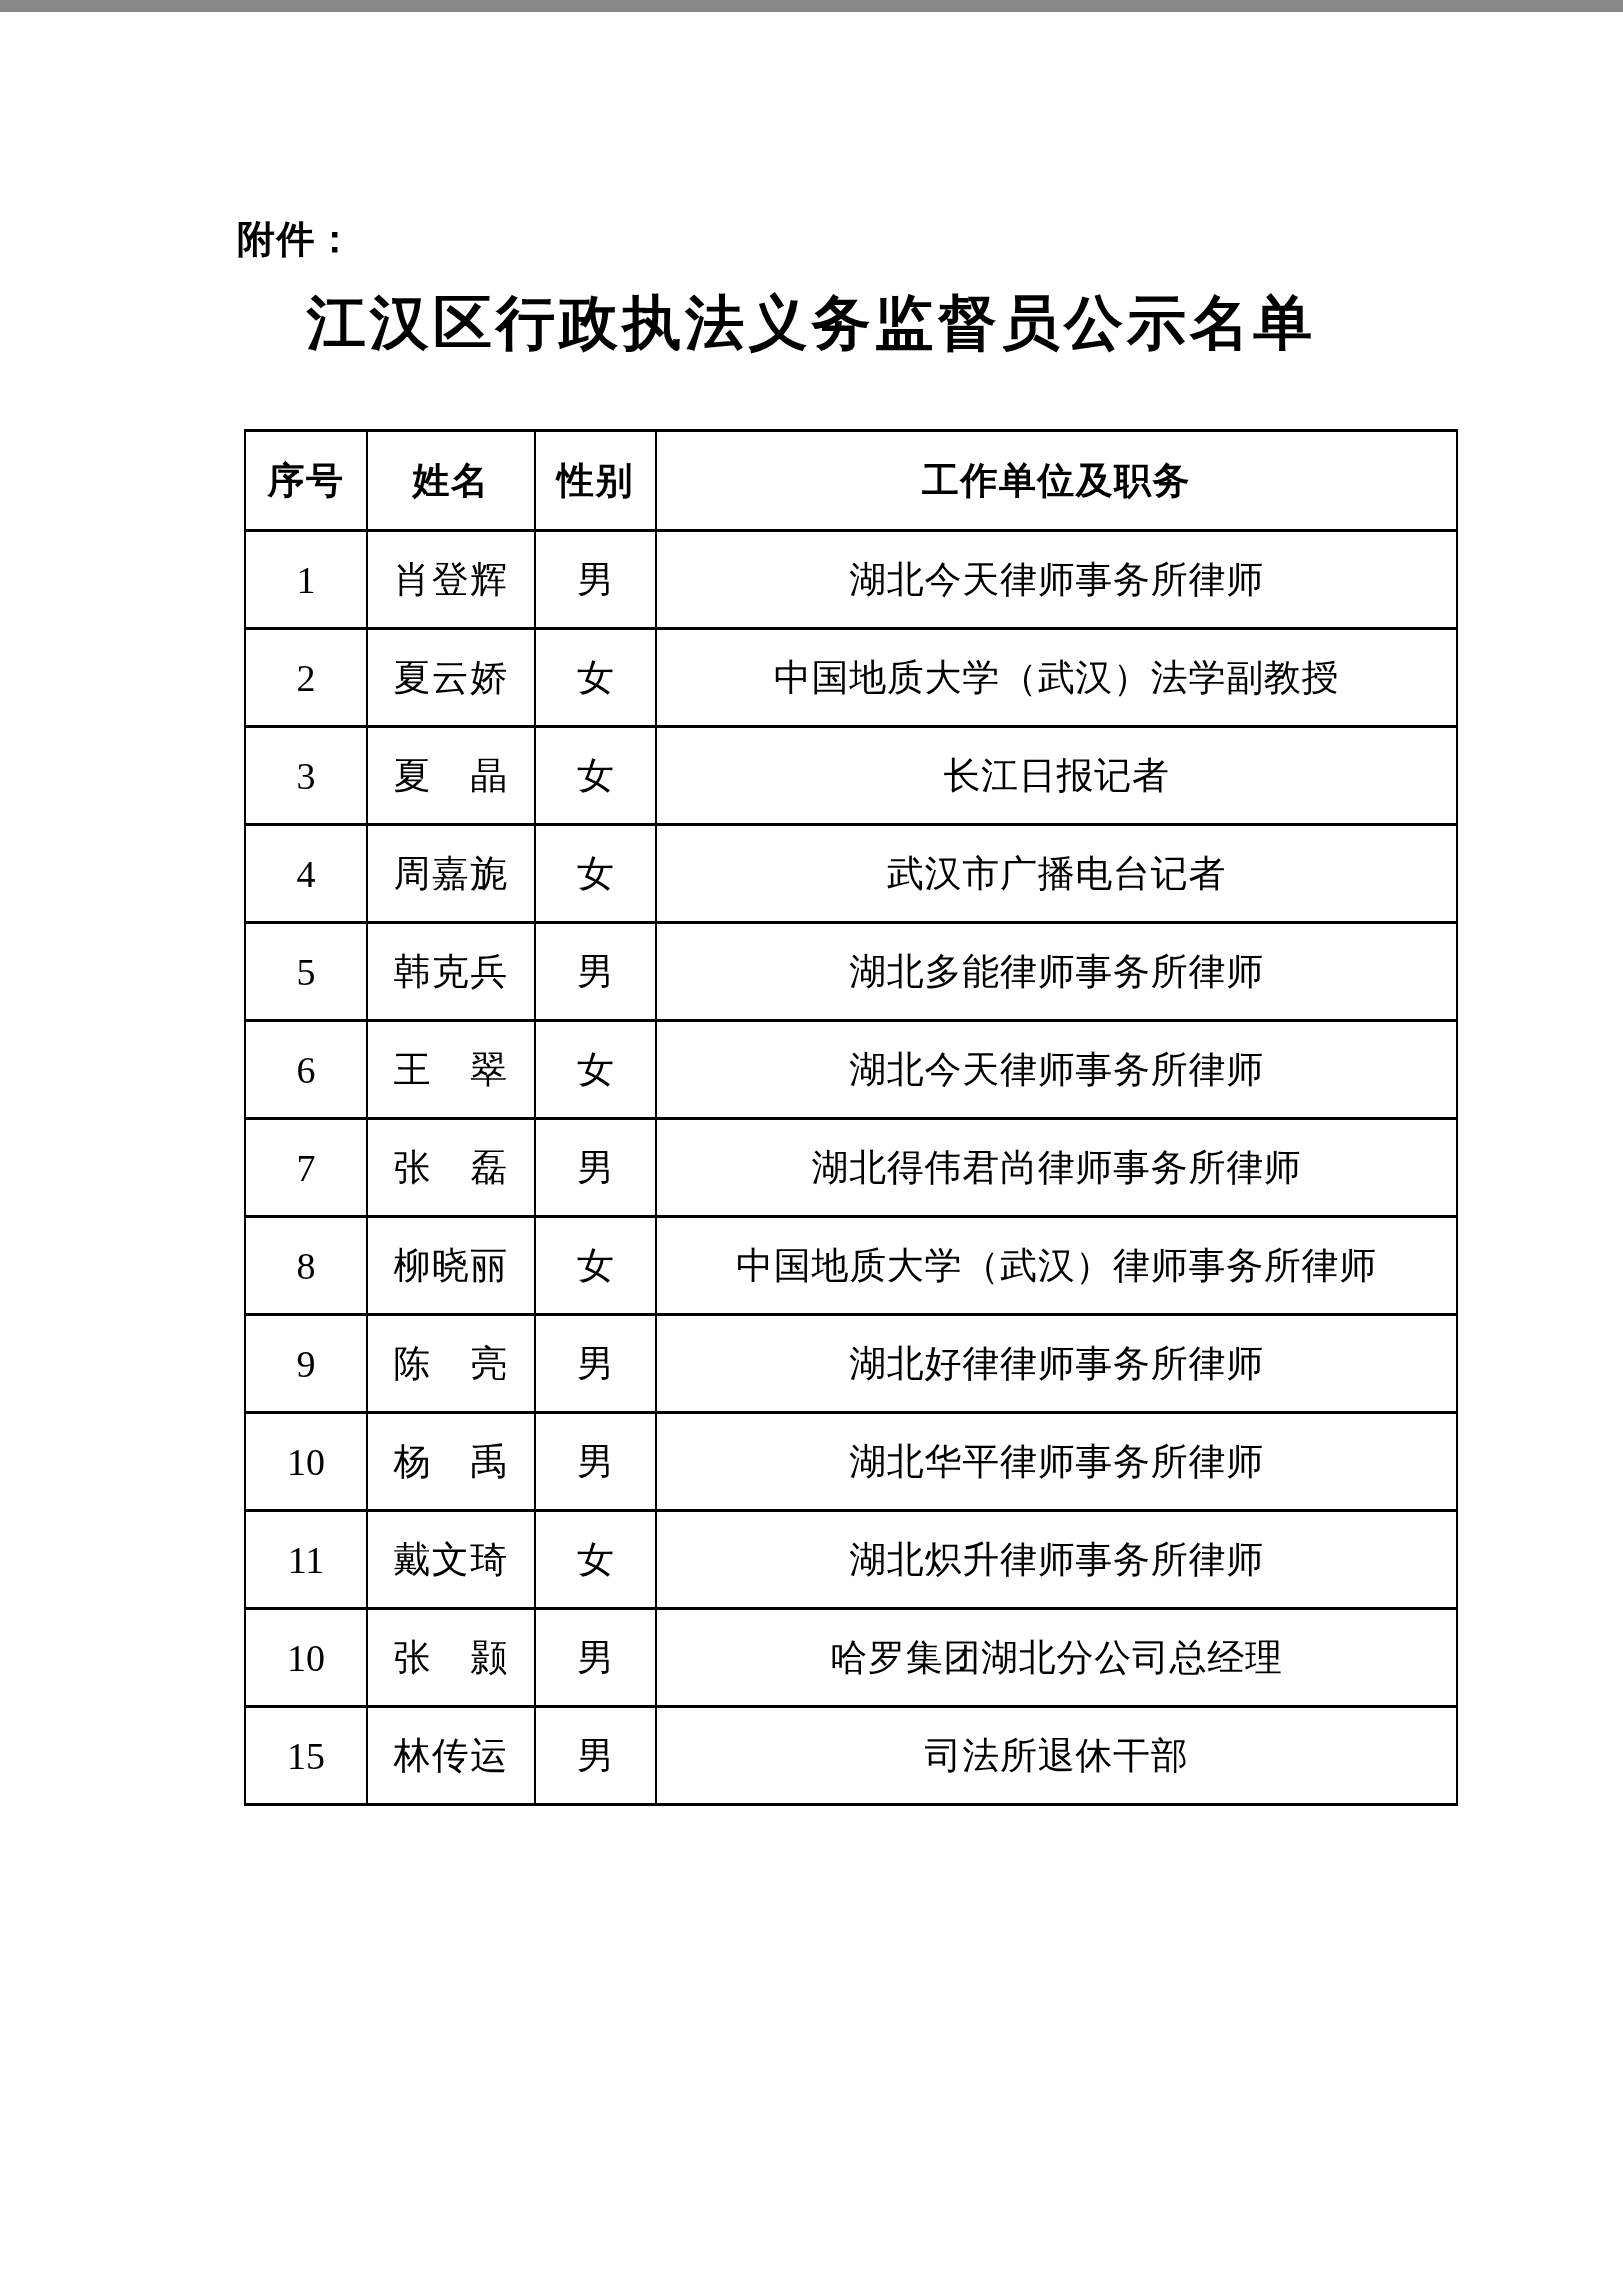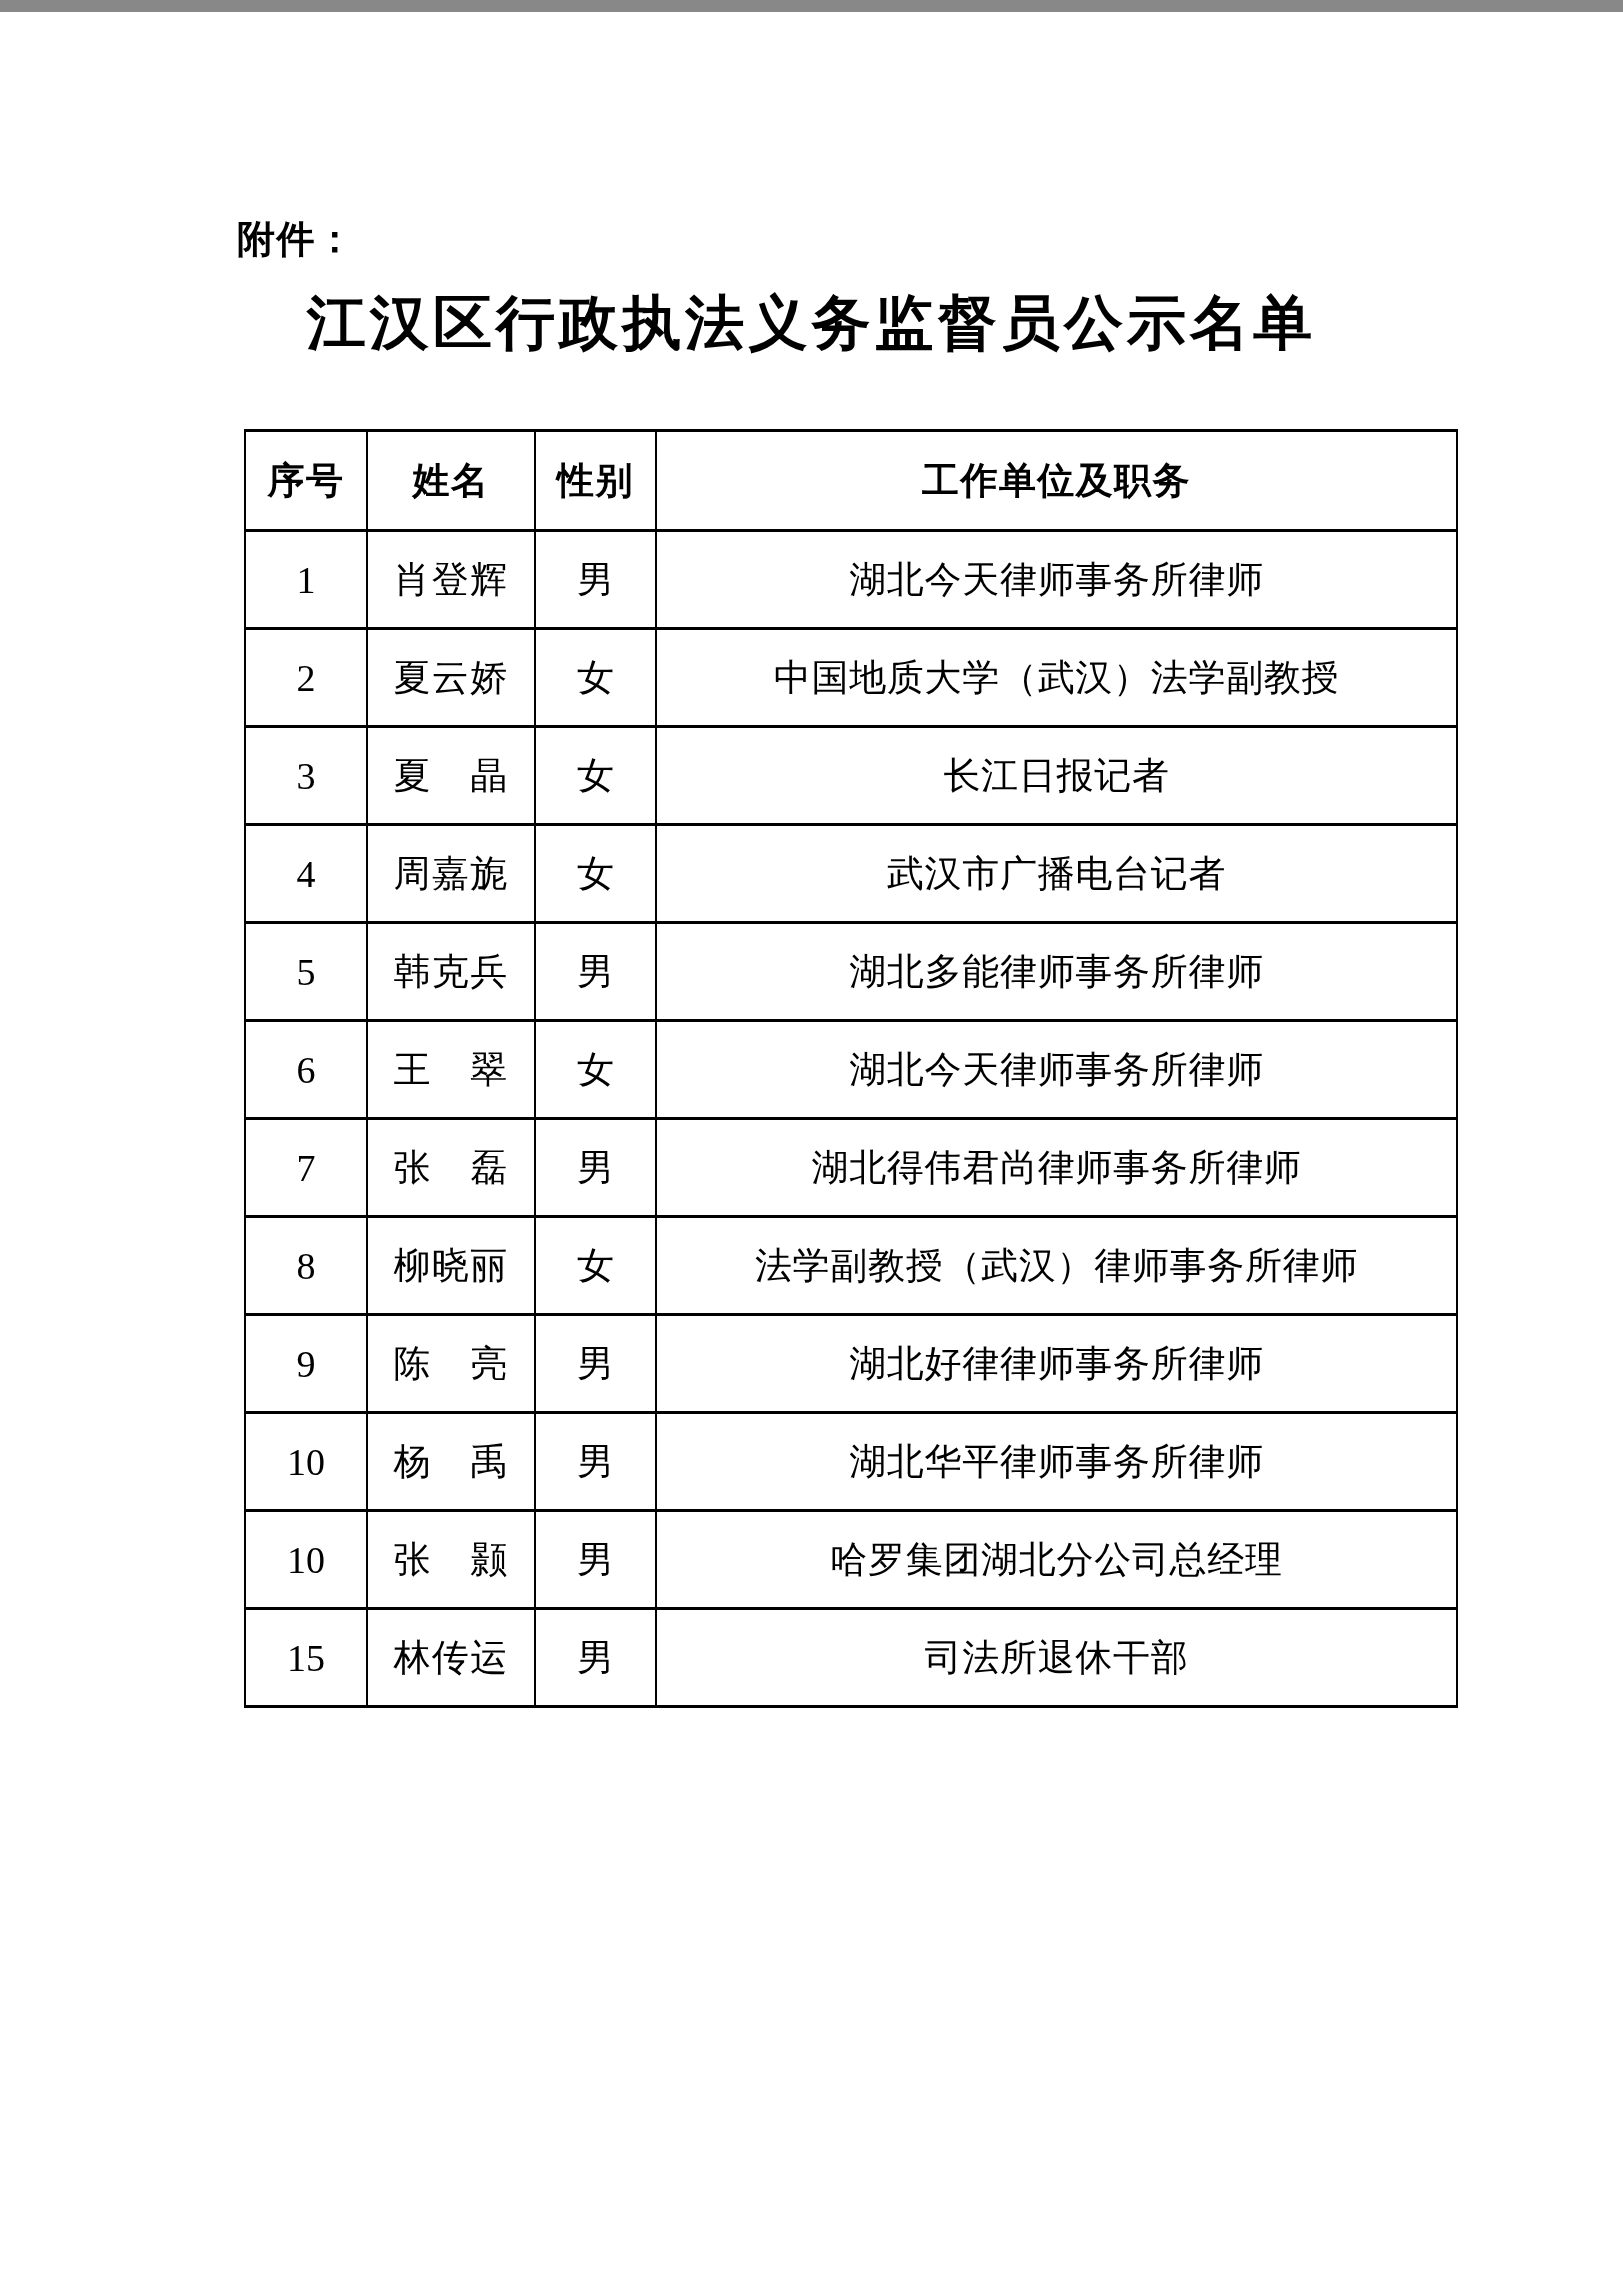--- a/index.html
+++ b/index.html
@@ -154,33 +154,39 @@
         <tr>
           <td class="cell-no">7</td>
           <td class="cell-name">张　磊</td>
           <td class="cell-gender">男</td>
           <td class="cell-position">湖北得伟君尚律师事务所律师</td>
         </tr>
         <tr>
           <td class="cell-no">8</td>
           <td class="cell-name">柳晓丽</td>
           <td class="cell-gender">女</td>
-          <td class="cell-position">法学副教授（武汉）律师事务所律师</td>
+          <td class="cell-position">中国地质大学（武汉）律师事务所律师</td>
         </tr>
         <tr>
           <td class="cell-no">9</td>
           <td class="cell-name">陈　亮</td>
           <td class="cell-gender">男</td>
           <td class="cell-position">湖北好律律师事务所律师</td>
         </tr>
         <tr>
           <td class="cell-no">10</td>
           <td class="cell-name">杨　禹</td>
           <td class="cell-gender">男</td>
           <td class="cell-position">湖北华平律师事务所律师</td>
+        </tr>
+        <tr>
+          <td class="cell-no">11</td>
+          <td class="cell-name">戴文琦</td>
+          <td class="cell-gender">女</td>
+          <td class="cell-position">湖北炽升律师事务所律师</td>
         </tr>
         <tr>
           <td class="cell-no">10</td>
           <td class="cell-name">张　颢</td>
           <td class="cell-gender">男</td>
           <td class="cell-position">哈罗集团湖北分公司总经理</td>
         </tr>
         <tr>
           <td class="cell-no">15</td>
           <td class="cell-name">林传运</td>

